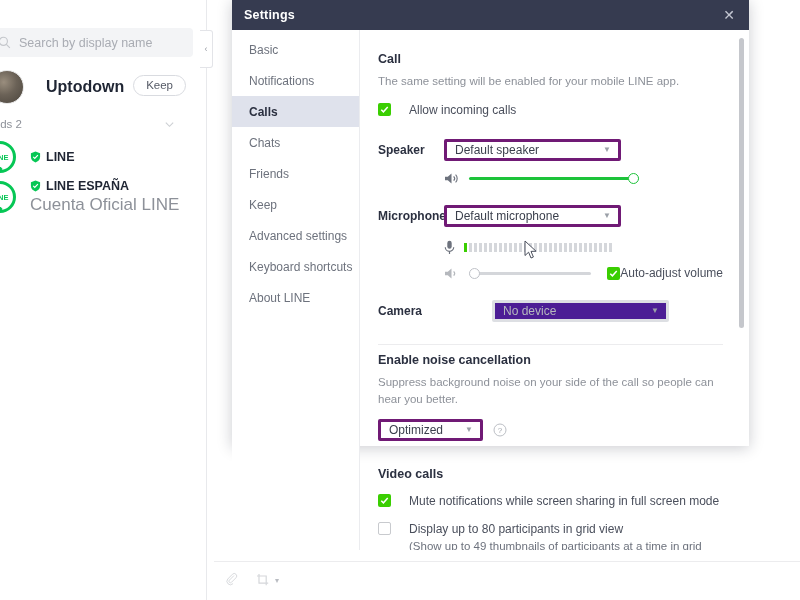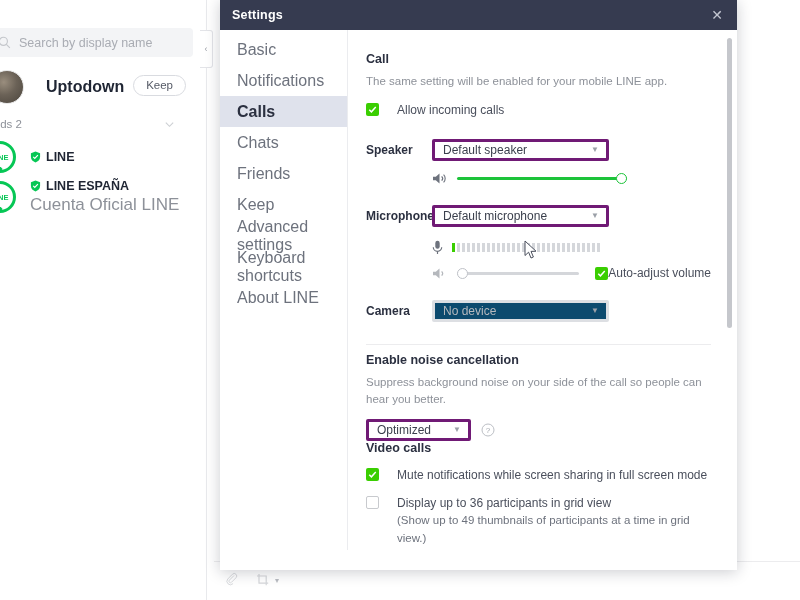--- a/index.html
+++ b/index.html
@@ -78,40 +78,40 @@
     color: #9ba0a8; font-size: 9px; line-height: 1;
   }
 
   .chat-divider { position: absolute; left: 214px; top: 561px; width: 586px; height: 1px; background: #ececee; }
   .chat-tools { position: absolute; left: 224px; top: 572px; display: flex; align-items: center; gap: 15px; }
   .tool-icon { width: 16px; height: 16px; opacity: .42; }
   .tool-caret { font-size: 8px; color: #b9bcc2; margin-left: -11px; }
 
   
   .dialog {
-    position: absolute; left: 220px; top: 0; width: 517px; height: 570px;
+    position: absolute; left: 232px; top: 0; width: 517px; height: 446px;
     background: #fff; box-shadow: 0 2px 14px rgba(20,25,40,.22);
   }
   .titlebar {
     height: 30px; background: #363b50; color: #fff;
     display: flex; align-items: center; justify-content: space-between;
     padding: 0 10px 0 12px;
   }
   .titlebar .t { font-size: 12.5px; font-weight: bold; letter-spacing: .2px; }
   .close-x { font-size: 14px; color: #c4c7d2; line-height: 1; padding: 2px 4px; }
 
   .dlg-body { display: flex; height: 520px; }
 
   .nav {
     width: 128px; flex: 0 0 128px; border-right: 1px solid #ebecef;
     padding-top: 4px; background: #fff;
   }
   .nav-item {
     height: 31px; display: flex; align-items: center;
-    padding-left: 17px; font-size: 16px; color: #6d727d;
+    padding-left: 17px; font-size: 12px; color: #6d727d;
   }
   .nav-item.active { background: #dfe2ec; color: #2b3040; font-weight: bold; }
 
   .content { flex: 1; position: relative; overflow: hidden; padding: 22px 26px 0 18px; }
 
   .scrollbar-track { position: absolute; right: 5px; top: 8px; width: 5px; height: 504px; }
   .scrollbar-thumb { width: 5px; height: 290px; background: #c5c7cc; border-radius: 3px; }
 
   .sec-title { font-size: 12.5px; font-weight: bold; color: #2b3040; margin-bottom: 7px; }
   .sec-desc { font-size: 11.5px; color: #8d9199; margin-bottom: 13px; line-height: 1.4; }
@@ -127,21 +127,21 @@
   .chk-label { font-size: 12px; color: #4a4f5c; line-height: 1.45; }
   .chk-sub { font-size: 11.5px; color: #6d727d; line-height: 1.5; }
 
   .field-row { display: flex; align-items: center; margin-top: 20px; }
   .field-label { font-size: 12px; font-weight: bold; color: #2b3040; width: 66px; flex: 0 0 auto; }
   .select {
     width: 177px; height: 22px; border: 3px solid #701a75; border-radius: 2px;
     background: #fff; display: flex; align-items: center; justify-content: space-between;
     padding: 0 7px 0 8px; font-size: 12px; color: #3a3f4c;
   }
-  .select.disabled { color: #b5b8bd; border-color: #dddfe3; background: #0c4a6e; }
+  .select.disabled { color: #b5b8bd; border-color: #dddfe3; background: #4c1d95; margin-left: 48px; }
   .caret { font-size: 8px; color: #9ba0a8; line-height: 1; }
 
   .slider-row { display: flex; align-items: center; margin-top: 10px; margin-left: 66px; gap: 10px; }
   .spk-icon { width: 15px; height: 13px; flex: 0 0 auto; }
   .slider { position: relative; width: 170px; height: 14px; display: flex; align-items: center; }
   .track { width: 100%; height: 3px; border-radius: 2px; background: #d4d6da; }
   .track.filled { background: #1DC33A; }
   .knob {
     position: absolute; width: 11px; height: 11px; border-radius: 50%;
     background: #fff; border: 1.5px solid #bfc2c8;
@@ -158,21 +158,21 @@
   .auto-adjust { display: flex; align-items: center; margin-left: 6px; }
   .auto-adjust .lbl { font-size: 12px; color: #4a4f5c; white-space: nowrap; }
 
   .hr { height: 1px; background: #ececee; margin: 22px 0 0; }
 
   .nc-block { margin-top: 8px; }
   .nc-select-row { display: flex; align-items: center; gap: 10px; margin-top: 12px; }
   .nc-select { width: 105px; }
   .help-icon { width: 14px; height: 14px; }
 
-  .video-block { }
+  .video-block { margin-top: 26px; }
   .video-block .chk-row { margin-bottom: 11px; }
 
   .cursor { position: absolute; left: 524px; top: 240px; width: 14px; height: 20px; pointer-events: none; }
 </style>
 </head>
 <body>
 
 <div id="root">
 
   <div class="app-bg">
@@ -400,21 +400,21 @@
               <svg viewBox="0 0 10 10">
                   <polyline points="1.4,5.2 3.8,7.6 8.6,2.2" fill="none" stroke="#fff" stroke-width="1.6"></polyline>
                 </svg>
             </span>
             <span class="chk-label">Mute notifications while screen sharing in full screen mode</span>
           </div>
 
           <div class="chk-row">
             <span class="chk off"></span>
             <span>
-              <span class="chk-label" style="display:block">Display up to 36 participants in grid view</span>
+              <span class="chk-label" style="display:block">Display up to 80 participants in grid view</span>
               <span class="chk-sub" style="display:block">(Show up to 49 thumbnails of participants at a time in grid view.)</span>
             </span>
           </div>
 
         </div>
 
       </div>
     </div>
   </div>
 

